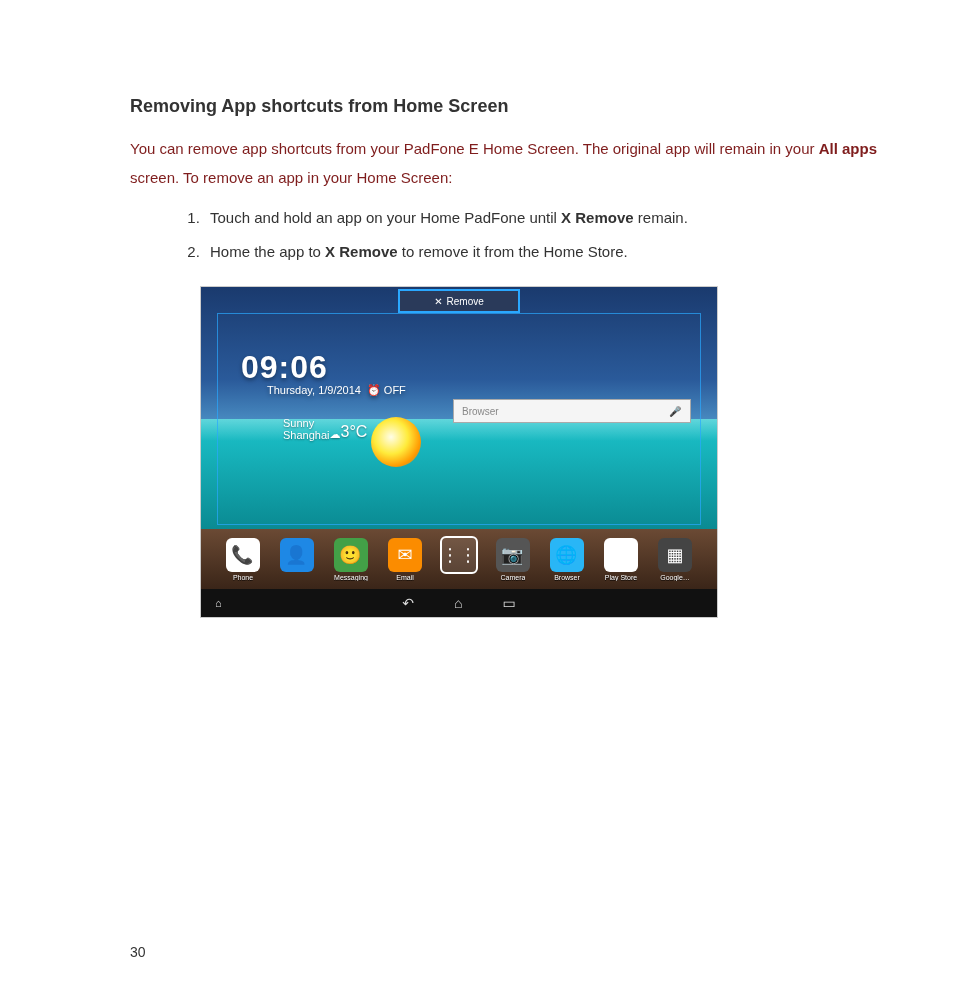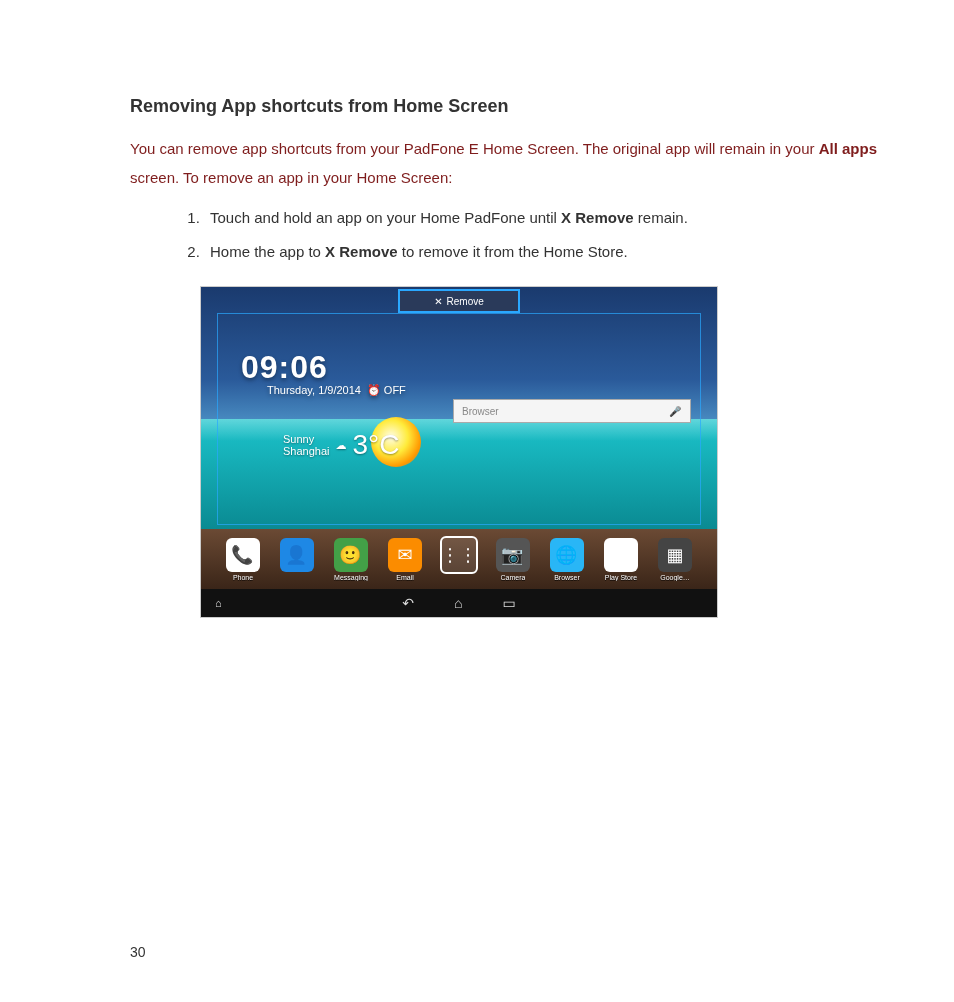--- a/index.html
+++ b/index.html
@@ -29,22 +29,22 @@
   .email{background:#fb8c00;}
   .apps{background:rgba(255,255,255,.1);border:2px solid #fff;border-radius:50%;}
   .camera{background:#555;}
   .browser{background:#29b6f6;border-radius:50%;}
   .play{background:#fff;color:#4caf50;}
   .gfold{background:#444;}
 
   .clock{position:absolute;left:40px;top:62px;color:#fff;text-shadow:0 2px 4px rgba(0,0,0,.4);}
   .clock .time{font-size:32px;font-weight:700;letter-spacing:1px;}
   .clock .date{font-size:11px;margin-top:-2px;margin-left:26px;}
-  .weather{position:absolute;left:82px;top:142px;color:#fff;font-size:11px;display:flex;align-items:center;gap:6px;text-shadow:0 1px 2px rgba(0,0,0,.4);}
-  .weather .temp{font-size:28px;font-weight:300;}
+  .weather{position:absolute;left:82px;top:130px;color:#fff;font-size:11px;display:flex;align-items:flex-end;text-shadow:0 1px 2px rgba(0,0,0,.4);}
+  .weather .temp{font-size:16px;font-weight:300;}
   .sun{position:absolute;left:170px;top:130px;width:50px;height:50px;border-radius:50%;
        background:radial-gradient(circle at 40% 40%,#fffde7,#ffeb3b 40%,#ff9800 70%,rgba(255,152,0,0));}
 
   .search{position:absolute;right:26px;top:112px;width:220px;height:22px;background:#f5f5f5;border:1px solid #aaa;
           display:flex;align-items:center;padding:0 8px;font-size:10px;color:#888;justify-content:space-between;}
   .search .mic{color:#666;}
 
   .remove{position:absolute;top:2px;left:50%;transform:translateX(-50%);width:118px;height:20px;
           background:#2a3a5a;border:2px solid #2aa8ff;color:#fff;font-size:10px;display:flex;align-items:center;justify-content:center;gap:4px;}
   .outline{position:absolute;top:26px;left:16px;right:16px;bottom:92px;border:1px solid rgba(42,168,255,.7);pointer-events:none;}

